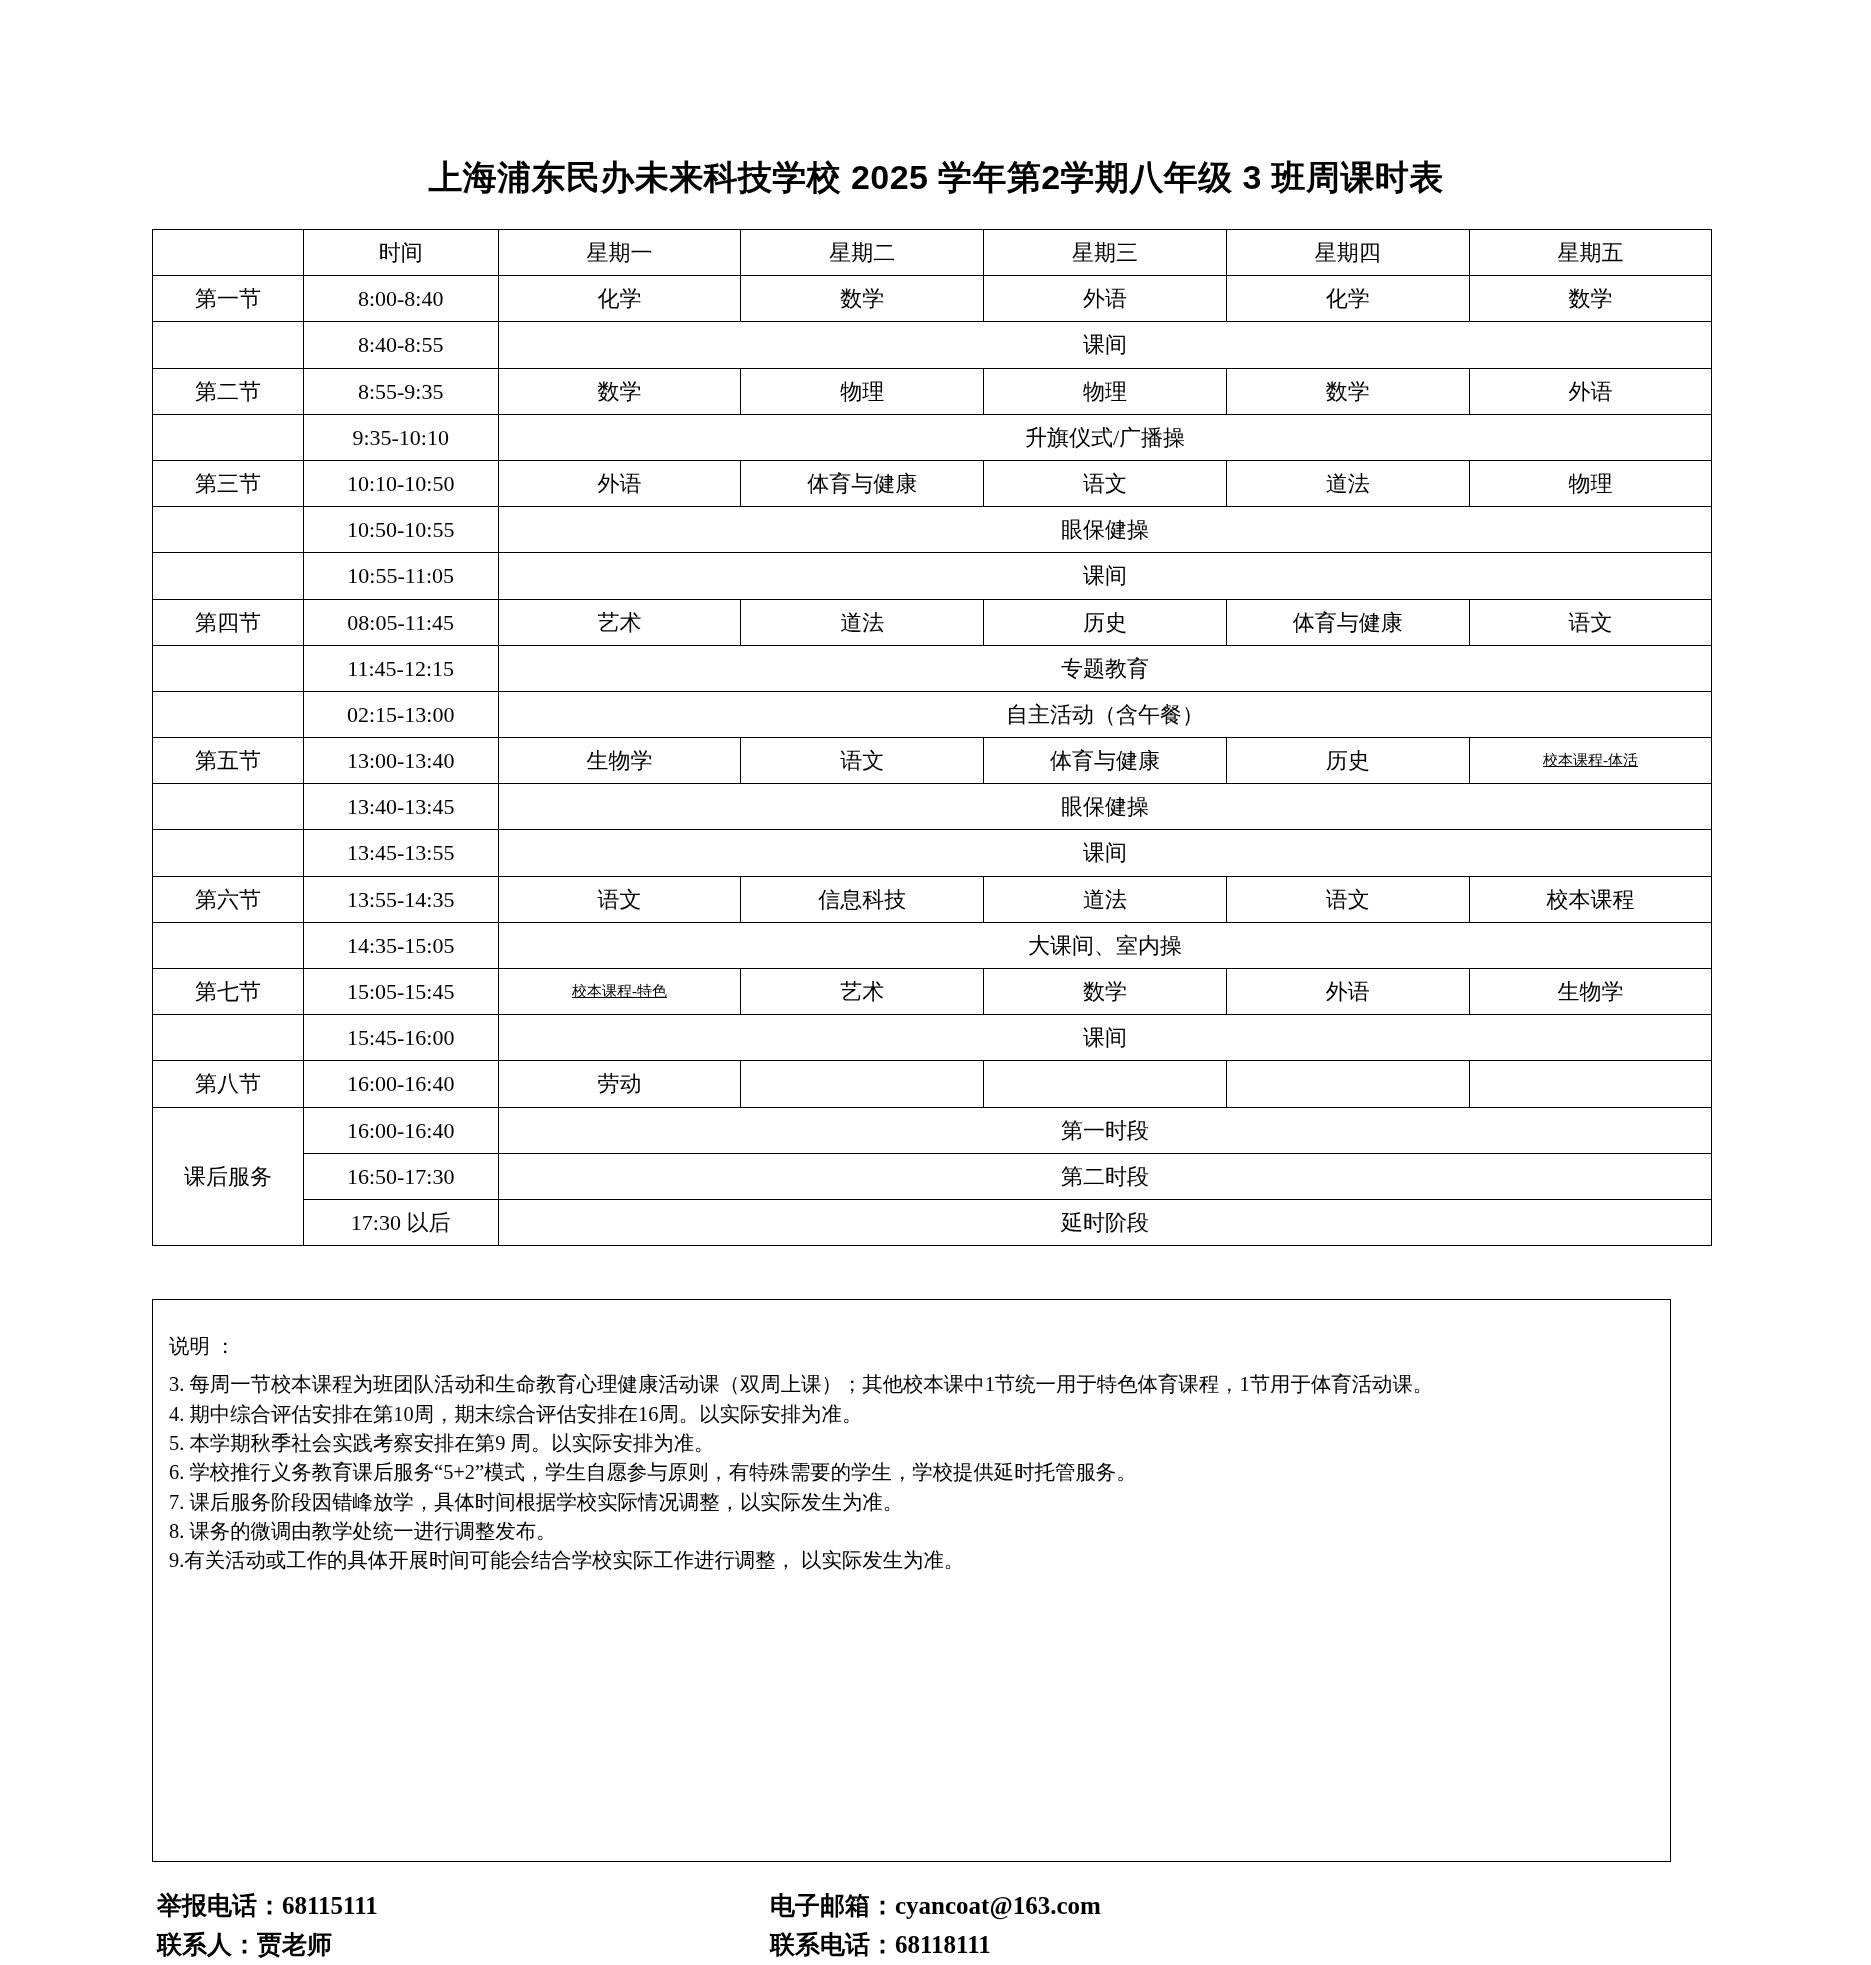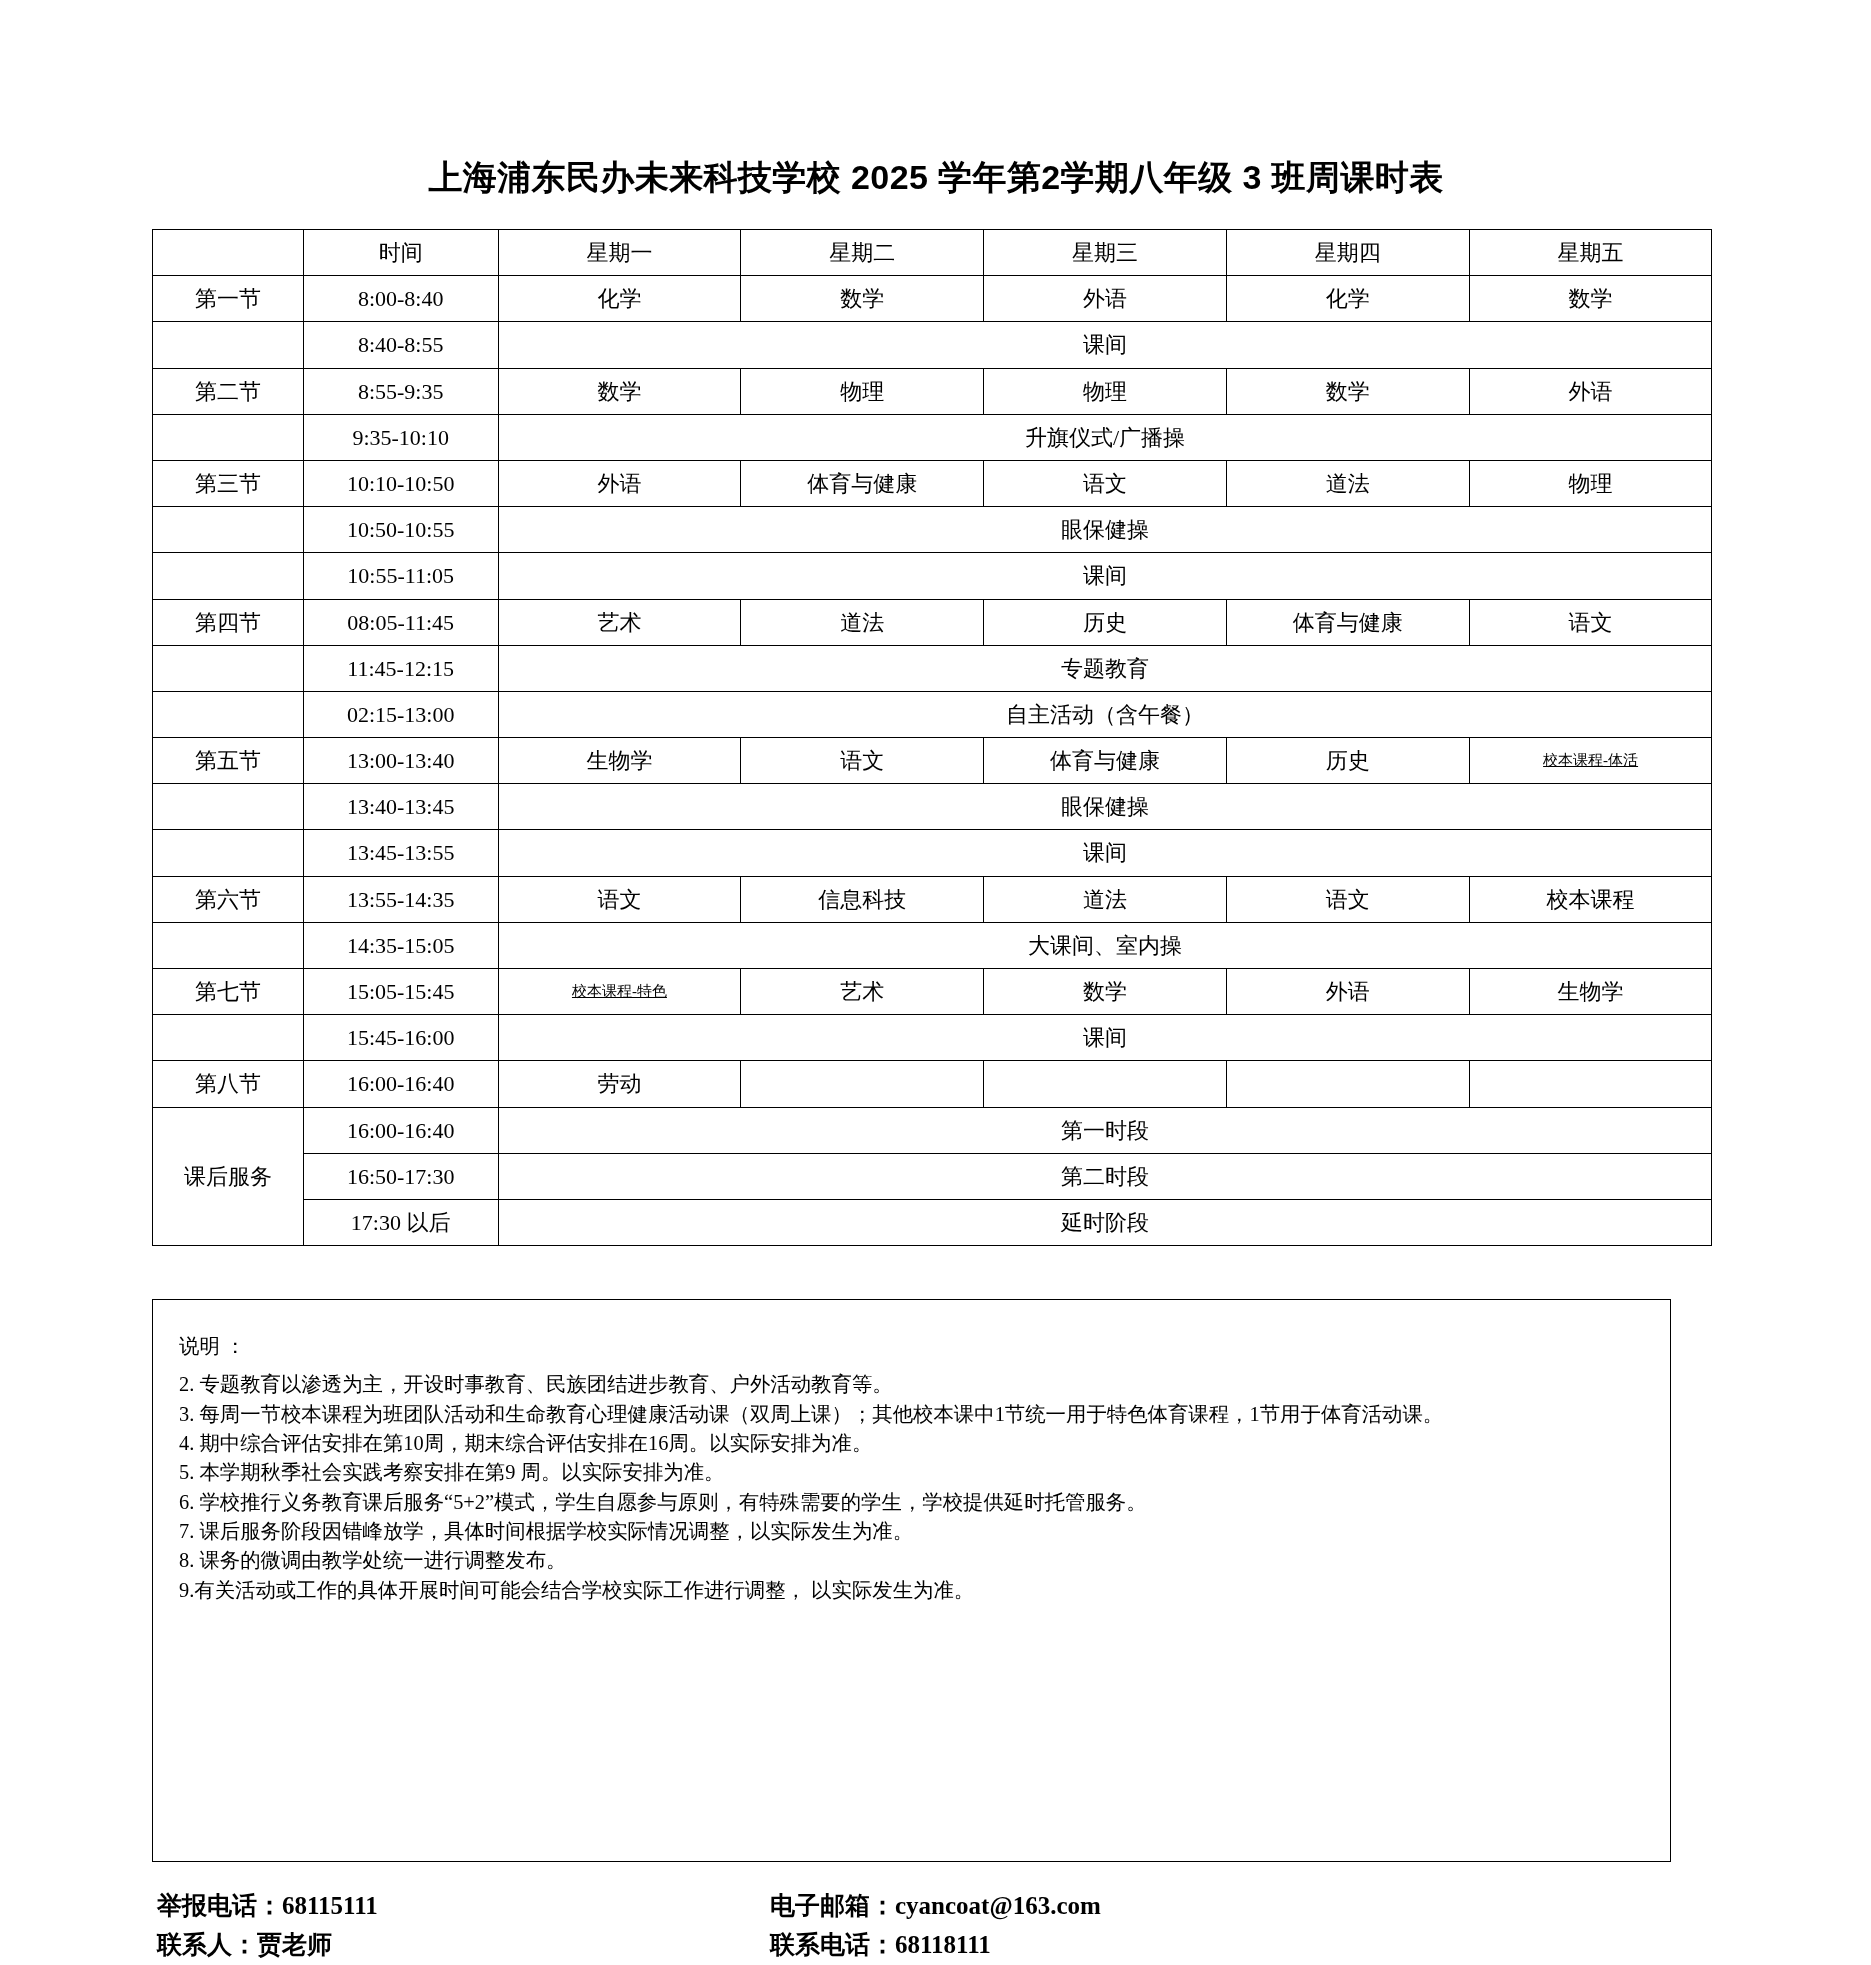--- a/index.html
+++ b/index.html
@@ -67,21 +67,21 @@
 
   
   .notes-box {
     position: absolute;
     left: 152px;
     top: 1299px;
     width: 1519px;
     height: 563px;
     box-sizing: border-box;
     border: 1.6px solid #000000;
-    padding: 31px 26px 0 26px;
+    padding: 31px 26px 0 16px;
   }
   .notes-title {
     font-size: 20.4px;
     line-height: 1.5;
     margin-bottom: 8.6px;
     white-space: pre;
   }
   .note-line {
     font-size: 20.4px;
     line-height: 1.44;
@@ -260,21 +260,20 @@
             <td class="c-time num">17:30 以后</td>
             <td colspan="5">延时阶段</td>
           </tr>
         </tbody>
     </table>
   </div>
 
   <div class="notes-box">
     <div class="notes-title">说明 ：</div>
     <div id="notes-list">
-        <div class="note-line">2. 专题教育以渗透为主，开设时事教育、民族团结进步教育、户外活动教育等。</div>
         <div class="note-line">3. 每周一节校本课程为班团队活动和生命教育心理健康活动课（双周上课）；其他校本课中1节统一用于特色体育课程，1节用于体育活动课。</div>
         <div class="note-line">4. 期中综合评估安排在第10周，期末综合评估安排在16周。以实际安排为准。</div>
         <div class="note-line">5. 本学期秋季社会实践考察安排在第9 周。以实际安排为准。</div>
         <div class="note-line">6. 学校推行义务教育课后服务“5+2”模式，学生自愿参与原则，有特殊需要的学生，学校提供延时托管服务。</div>
         <div class="note-line">7. 课后服务阶段因错峰放学，具体时间根据学校实际情况调整，以实际发生为准。</div>
         <div class="note-line">8. 课务的微调由教学处统一进行调整发布。</div>
         <div class="note-line">9.有关活动或工作的具体开展时间可能会结合学校实际工作进行调整， 以实际发生为准。</div>
       </div>
   </div>
 

